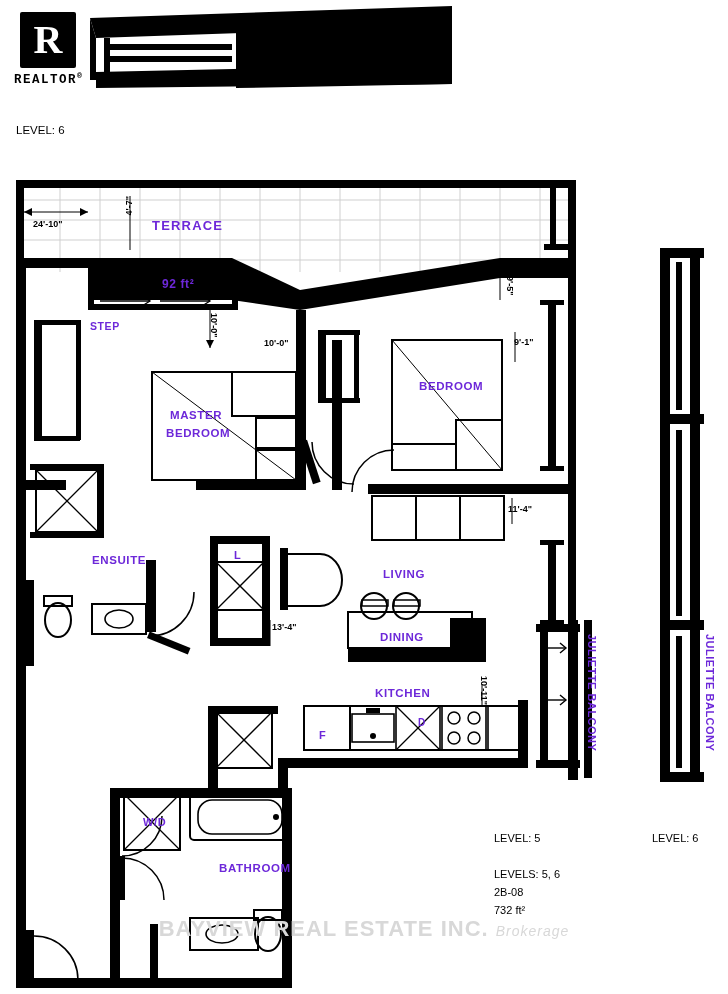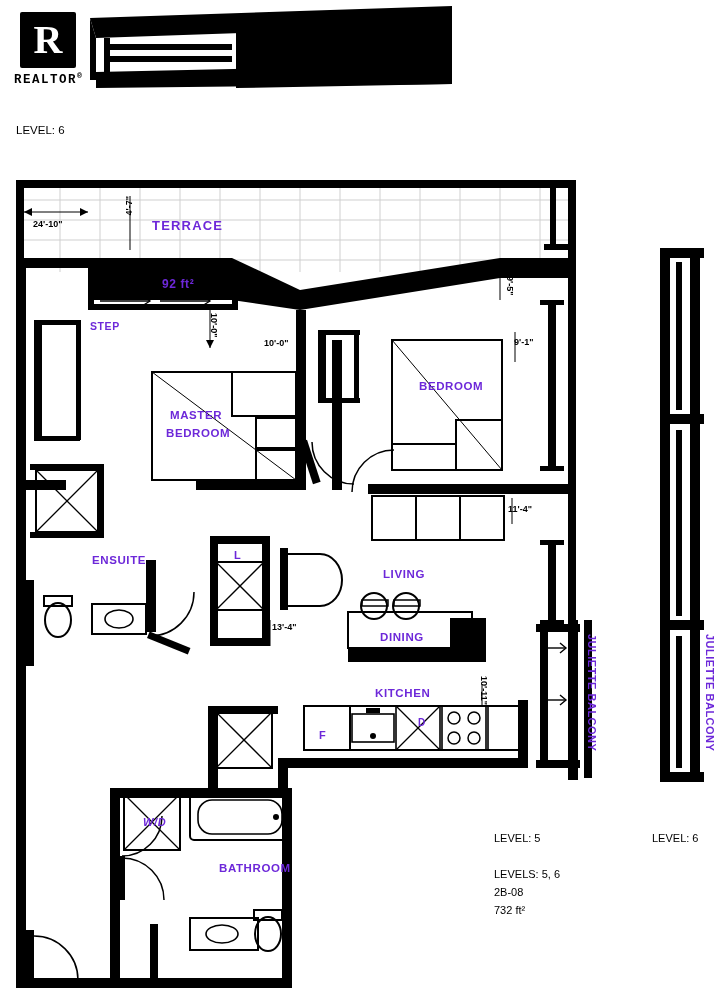--- a/index.html
+++ b/index.html
@@ -396,25 +396,29 @@
   <div class="room-label" style="left:383px; top:568px;">LIVING</div>
   <div class="room-label" style="left:380px; top:631px;">DINING</div>
   <div class="dim" style="left:272px; top:622px;">13'-4"</div>
 
   <div class="room-label" style="left:375px; top:687px;">KITCHEN</div>
   <div class="dim vert" style="left:479px; top:676px;">10'-11"</div>
   <div class="room-label" style="left:319px; top:729px; font-size:11px;">F</div>
   <div class="room-label" style="left:418px; top:717px; font-size:10px;">D</div>
 
   <div class="room-label" style="left:199px; top:862px;padding-left:20px;">BATHROOM</div>
-  <div class="room-label" style="left:143px; top:816px; font-size:11px;font-style:italic;">W/D</div>
+  <div class="room-label" style="left:143px; top:816px; font-size:11px;">W/D</div>
 
   <div class="room-label vert" style="left:586px; top:634px; font-size:11px; letter-spacing:0.5px;">JULIETTE BALCONY</div>
   <div class="room-label vert" style="left:704px; top:634px; font-size:11px; letter-spacing:0.5px;">JULIETTE BALCONY</div>
 
   <div class="info" style="left:494px; top:832px;">LEVEL: 5</div>
   <div class="info" style="left:652px; top:832px;">LEVEL: 6</div>
   <div class="info" style="left:494px; top:868px;">LEVELS: 5, 6</div>
   <div class="info" style="left:494px; top:886px;">2B-08</div>
   <div class="info" style="left:494px; top:904px;">732 ft²</div>
 
+  <div class="watermark">
+    <span>BAYVIEW REAL ESTATE INC.</span>
+    <span class="small">Brokerage</span>
+  </div>
 
 </div>
 
 </body></html>

